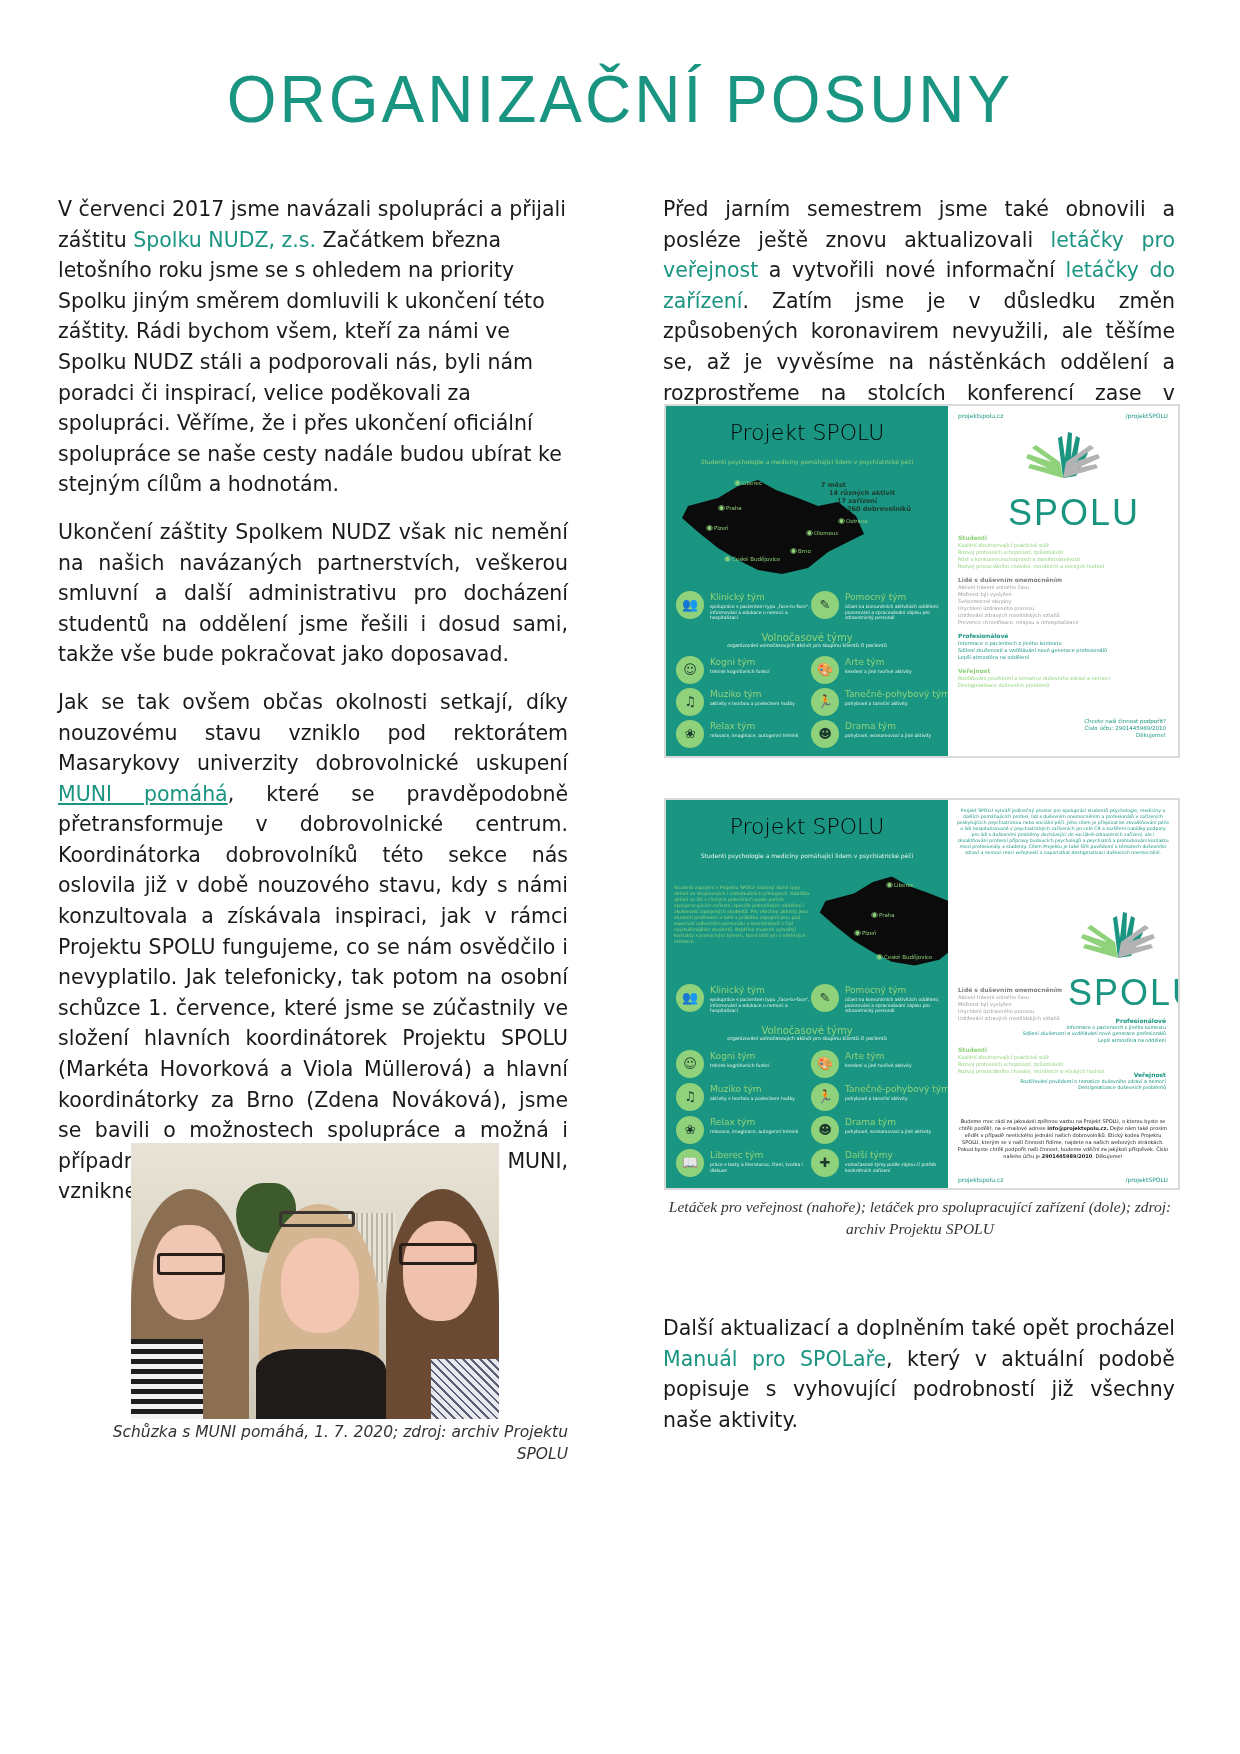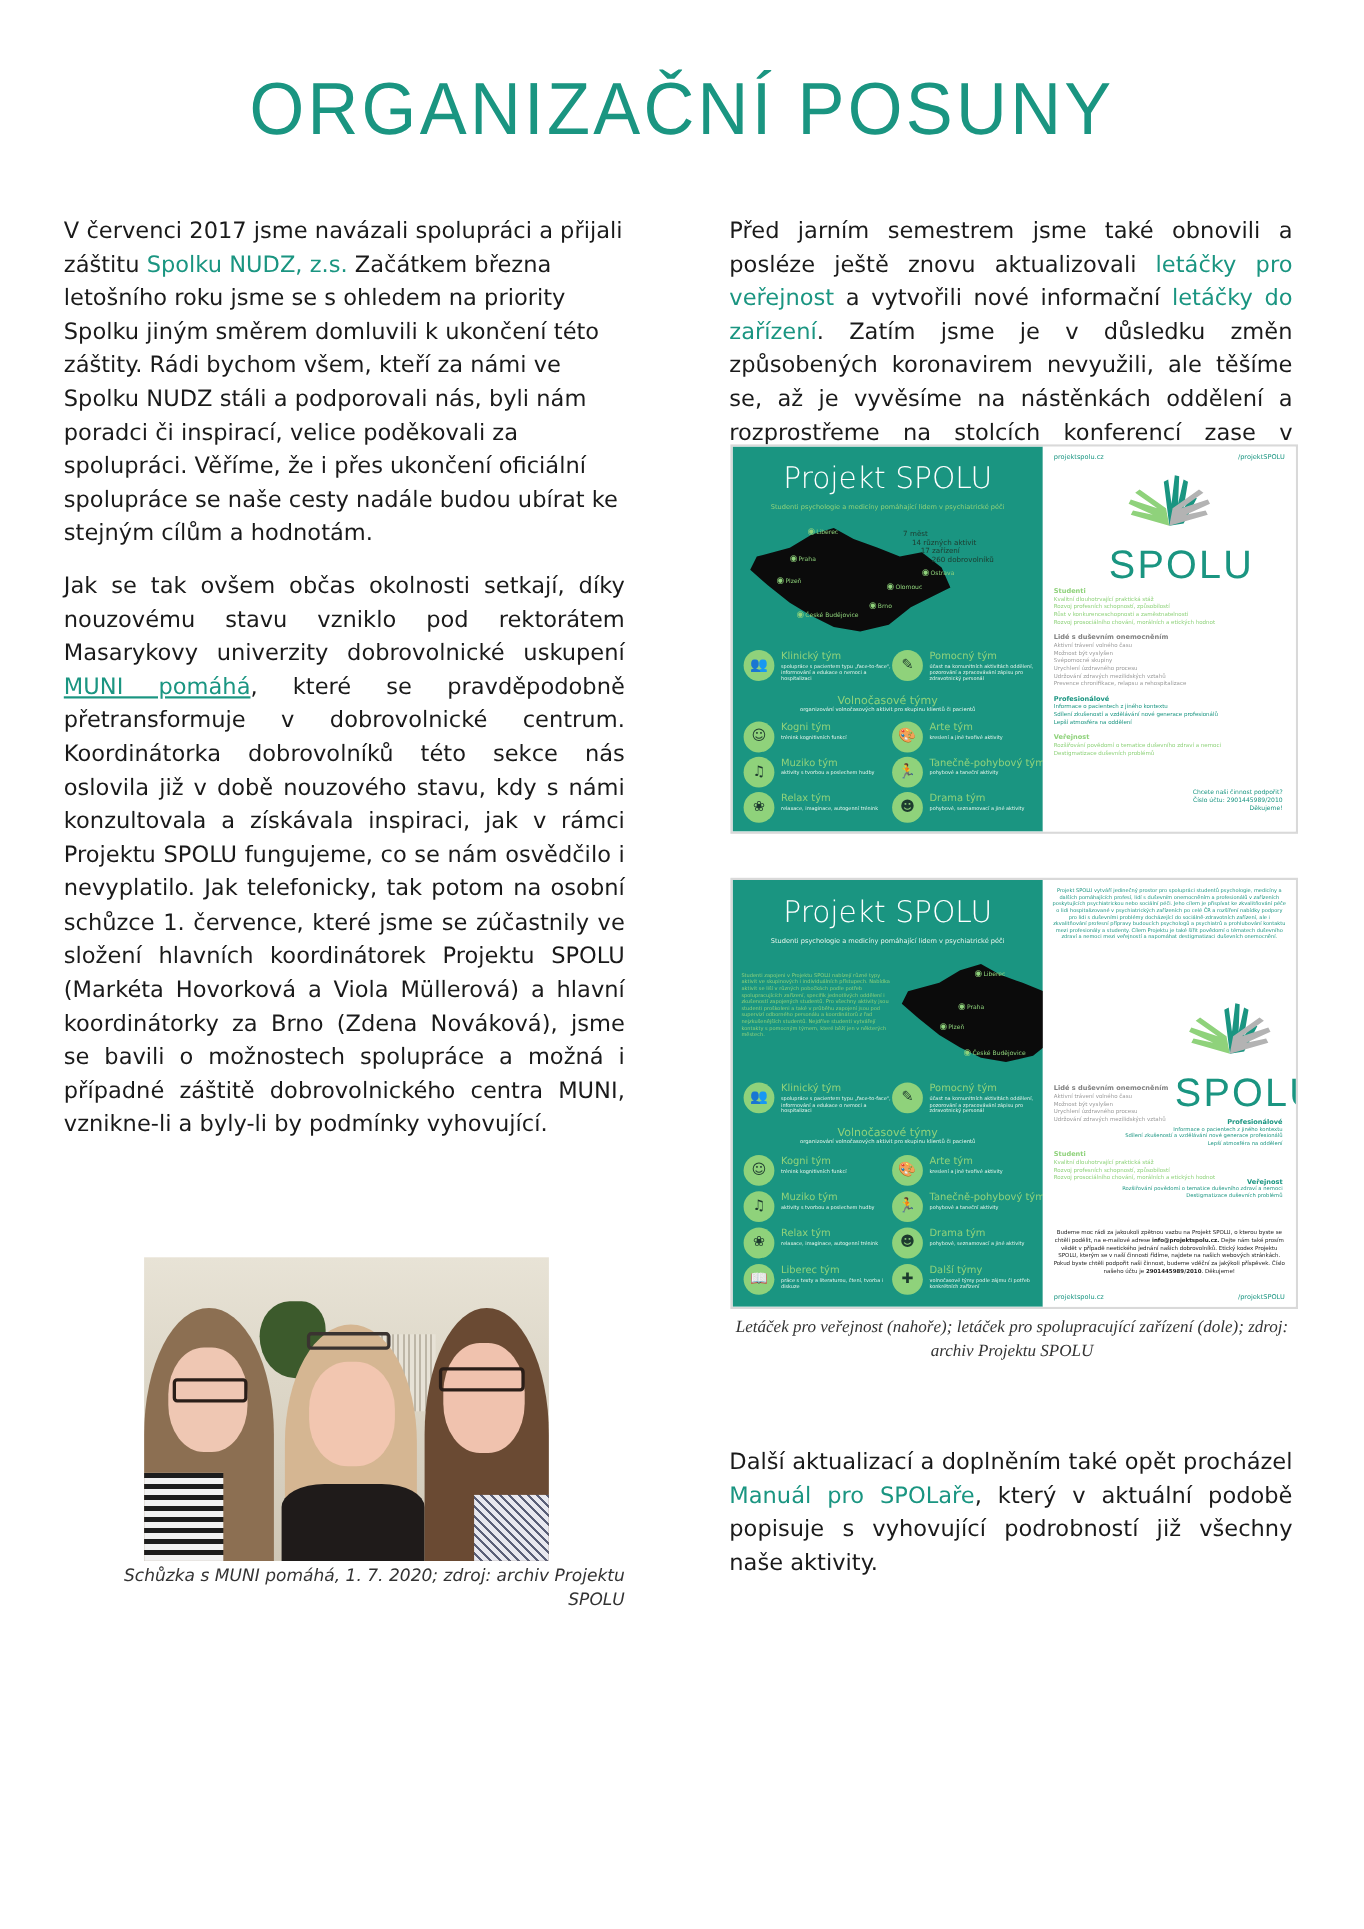--- a/index.html
+++ b/index.html
@@ -36,24 +36,24 @@
   .p3-shirt { left: 300px; width: 68px; height: 60px; background: repeating-linear-gradient(45deg, #e8e8ef 0 4px, #5a5f77 4px 6px); position: absolute; bottom: 0; }
   .glasses { position: absolute; height: 16px; border: 3px solid #2a1e18; border-radius: 4px; }
 
   
   .flyer { position: absolute; left: 664px; width: 512px; height: 350px; background: #fff;
            border: 2px solid #d9d9d9; overflow: hidden; font-family: "DejaVu Sans", sans-serif; }
   .flyer-top { top: 404px; }
   .flyer-bottom { top: 798px; height: 388px; }
   .fl-left { position: absolute; left: 0; top: 0; width: 282px; height: 100%; background: #1a9581; }
   .fl-right { position: absolute; left: 282px; top: 0; right: 0; height: 100%; background: #fff; }
-  .fl-title { position: absolute; left: 0; width: 282px; text-align: center; color: #ffffff; font-size: 27px; top: 14px; font-weight: 300; }
+  .fl-title { position: absolute; left: 0; width: 282px; text-align: center; color: #000000; font-size: 22px; top: 14px; font-weight: 300; }
   .fl-sub { position: absolute; left: 0; width: 282px; text-align: center; color: #8fd27b; font-size: 6px; top: 52px; }
   .fl-map { position: absolute; left: 12px; top: 70px; width: 190px; height: 100px; }
-  .fl-stats { position: absolute; left: 155px; top: 75px; color: #1d3a2e; font-size: 6.5px; line-height: 8px; font-weight: normal; }
+  .fl-stats { position: absolute; left: 155px; top: 75px; color: #1d3a2e; font-size: 6.5px; line-height: 8px; font-weight: bold; }
   .fl-team { position: absolute; width: 135px; height: 30px; }
   .fl-team .ic { position: absolute; left: 0; top: 0; width: 28px; height: 28px; border-radius: 50%; background: #8fd27b;
                  color: #1d3a2e; font-size: 13px; text-align: center; line-height: 28px; }
   .fl-team .nm { position: absolute; left: 34px; top: 1px; color: #8fd27b; font-size: 9px; white-space: nowrap; }
   .fl-team .ds { position: absolute; left: 34px; top: 13px; color: #e8f7ee; font-size: 4.5px; line-height: 5.5px; width: 100px; }
   .fl-section { position: absolute; left: 0; width: 282px; text-align: center; }
   .fl-section .h { color: #8fd27b; font-size: 10px; }
   .fl-section .d { color: #e8f7ee; font-size: 4.8px; }
   .fl-links { position: absolute; left: 10px; right: 10px; font-size: 6px; color: #1a9581; }
   .fl-links .r { float: right; }
@@ -72,20 +72,21 @@
   .pin { position: absolute; color: #8fd27b; font-size: 5.5px; white-space: nowrap; }
   .pin::before { content: "◉"; font-size: 8px; margin-right: 1px; }
 </style>
 </head>
 <body>
 
 <div class="title">ORGANIZAČNÍ POSUNY</div>
 
 <div class="col col-left">
   <p class="left"><span>V červenci 2017 jsme navázali spolupráci a přijali záštitu </span><span class="link">Spolku NUDZ, z.s.</span><span> Začátkem března letošního roku jsme se s ohledem na priority Spolku jiným směrem domluvili k ukončení této záštity. Rádi bychom všem, kteří za námi ve Spolku NUDZ stáli a podporovali nás, byli nám poradci či inspirací, velice poděkovali za spolupráci. Věříme, že i přes ukončení oficiální spolupráce se naše cesty nadále budou ubírat ke stejným cílům a hodnotám.</span></p>
+  <p>Ukončení záštity Spolkem NUDZ však nic nemění na našich navázaných partnerstvích, veškerou smluvní a další administrativu pro docházení studentů na oddělení jsme řešili i dosud sami, takže vše bude pokračovat jako doposavad.</p>
   <p><span>Jak se tak ovšem občas okolnosti setkají, díky nouzovému stavu vzniklo pod rektorátem Masarykovy univerzity dobrovolnické uskupení </span><span class="link-u">MUNI pomáhá</span><span>, které se pravděpodobně přetransformuje v dobrovolnické centrum. Koordinátorka dobrovolníků této sekce nás oslovila již v době nouzového stavu, kdy s námi konzultovala a získávala inspiraci, jak v rámci Projektu SPOLU fungujeme, co se nám osvědčilo i nevyplatilo. Jak telefonicky, tak potom na osobní schůzce 1. července, které jsme se zúčastnily ve složení hlavních koordinátorek Projektu SPOLU (Markéta Hovorková a Viola Müllerová) a hlavní koordinátorky za Brno (Zdena Nováková), jsme se bavili o možnostech spolupráce a možná i případné záštitě dobrovolnického centra MUNI, vznikne-li a byly-li by podmínky vyhovující.</span></p>
 </div>
 
 <div class="photo">
   <div class="plant"></div>
   <div class="radiator"></div>
   <div class="person p1-hair"></div>
   <div class="p1-face"></div>
   <div class="glasses" style="left:26px;top:110px;width:62px;"></div>
   <div class="p1-shirt"></div>

